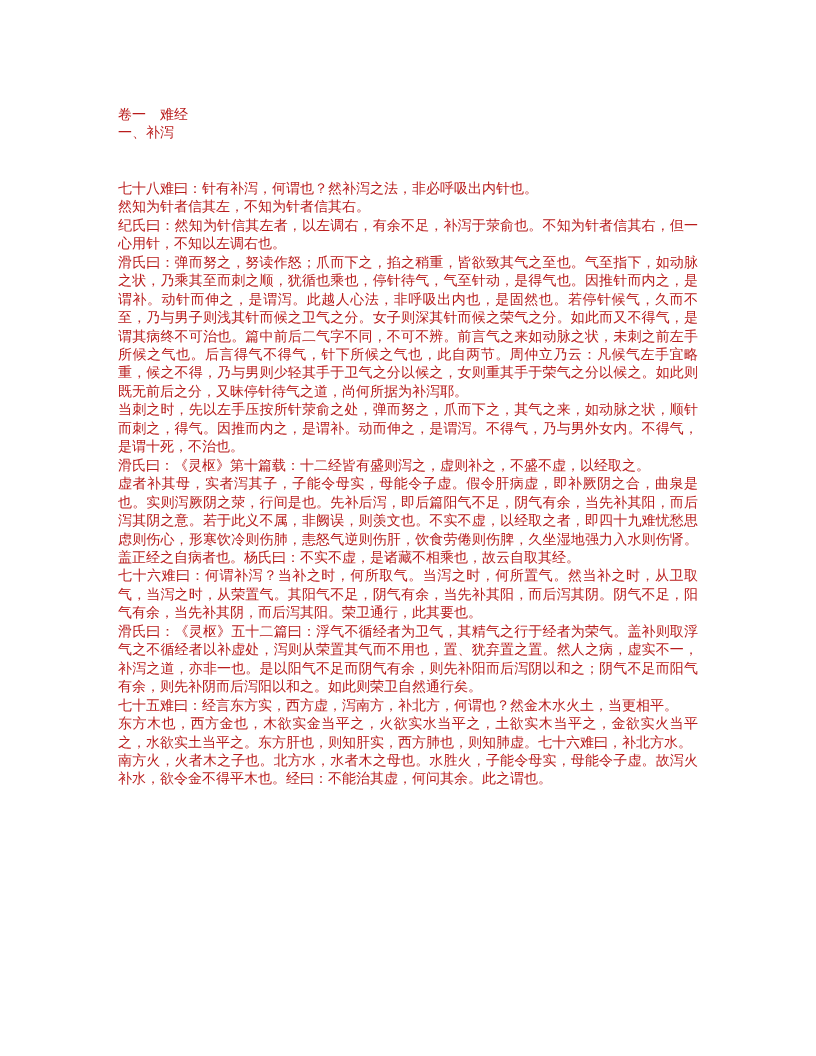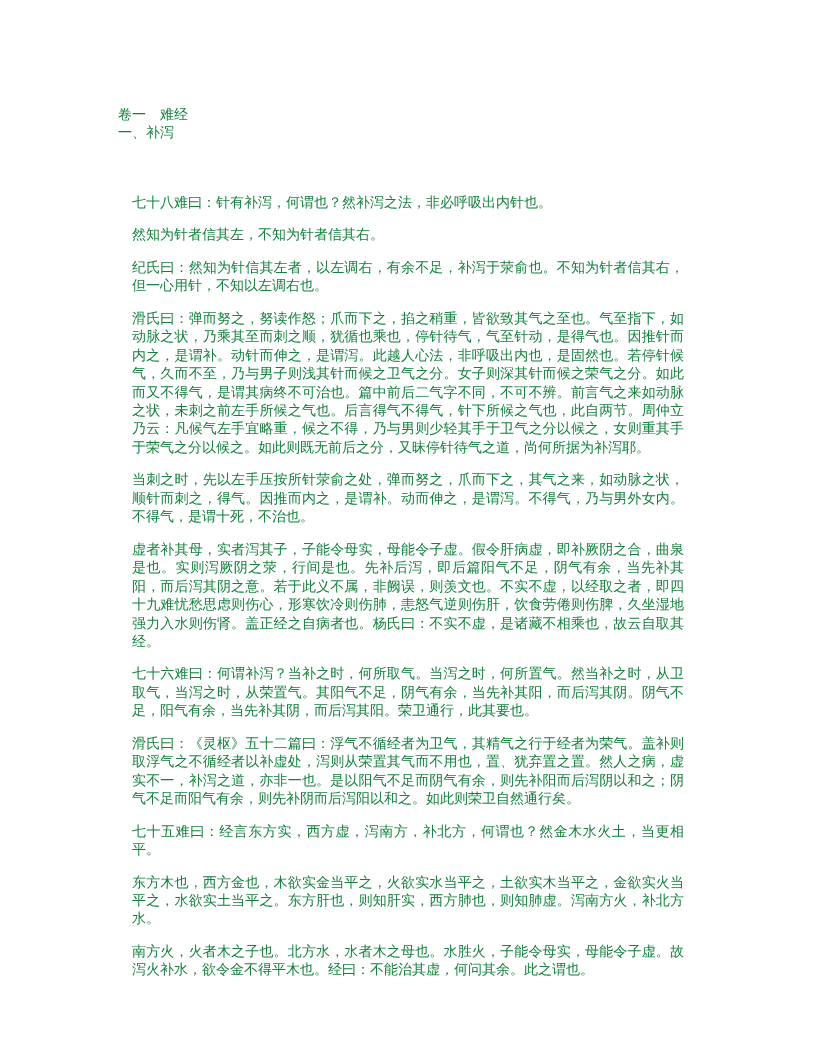--- a/index.html
+++ b/index.html
@@ -21,31 +21,31 @@
     background: #ffffff;
   }
   .content {
     position: absolute;
     left: 118px;
     top: 106px;
     width: 580px;
     font-family: "Liberation Serif", "DejaVu Serif", serif;
     font-size: 14px;
     line-height: 18.45px;
-    color: #15803d;
+    color: #b91c1c;
   }
   .line {
     margin: 0;
     white-space: pre-wrap;
   }
   .spacer {
     height: 37px;
   }
   .para {
-    margin: 14px;
+    margin: 0;
     text-align: justify;
     text-justify: inter-ideograph;
     word-break: break-all;
   }
 </style>
 </head>
 <body>
 
 <div class="page">
   <div class="content">
@@ -59,28 +59,29 @@
 
         <p class="para">然知为针者信其左，不知为针者信其右。</p>
 
         <p class="para">纪氏曰：然知为针信其左者，以左调右，有余不足，补泻于荥俞也。不知为针者信其右，但一心用针，不知以左调右也。</p>
 
         <p class="para">滑氏曰：弹而努之，努读作怒；爪而下之，掐之稍重，皆欲致其气之至也。气至指下，如动脉之状，乃乘其至而刺之顺，犹循也乘也，停针待气，气至针动，是得气也。因推针而内之，是谓补。动针而伸之，是谓泻。此越人心法，非呼吸出内也，是固然也。若停针候气，久而不至，乃与男子则浅其针而候之卫气之分。女子则深其针而候之荣气之分。如此而又不得气，是谓其病终不可治也。篇中前后二气字不同，不可不辨。前言气之来如动脉之状，未刺之前左手所候之气也。后言得气不得气，针下所候之气也，此自两节。周仲立乃云：凡候气左手宜略重，候之不得，乃与男则少轻其手于卫气之分以候之，女则重其手于荣气之分以候之。如此则既无前后之分，又昧停针待气之道，尚何所据为补泻耶。</p>
 
         <p class="para">当刺之时，先以左手压按所针荥俞之处，弹而努之，爪而下之，其气之来，如动脉之状，顺针而刺之，得气。因推而内之，是谓补。动而伸之，是谓泻。不得气，乃与男外女内。不得气，是谓十死，不治也。</p>
 
 
+        <p class="para">滑氏曰：《灵枢》第十篇载：十二经皆有盛则泻之，虚则补之，不盛不虚，以经取之。</p>
 
         <p class="para">虚者补其母，实者泻其子，子能令母实，母能令子虚。假令肝病虚，即补厥阴之合，曲泉是也。实则泻厥阴之荥，行间是也。先补后泻，即后篇阳气不足，阴气有余，当先补其阳，而后泻其阴之意。若于此义不属，非阙误，则羡文也。不实不虚，以经取之者，即四十九难忧愁思虑则伤心，形寒饮冷则伤肺，恚怒气逆则伤肝，饮食劳倦则伤脾，久坐湿地强力入水则伤肾。盖正经之自病者也。杨氏曰：不实不虚，是诸藏不相乘也，故云自取其经。</p>
 
         <p class="para">七十六难曰：何谓补泻？当补之时，何所取气。当泻之时，何所置气。然当补之时，从卫取气，当泻之时，从荣置气。其阳气不足，阴气有余，当先补其阳，而后泻其阴。阴气不足，阳气有余，当先补其阴，而后泻其阳。荣卫通行，此其要也。</p>
 
         <p class="para">滑氏曰：《灵枢》五十二篇曰：浮气不循经者为卫气，其精气之行于经者为荣气。盖补则取浮气之不循经者以补虚处，泻则从荣置其气而不用也，置、犹弃置之置。然人之病，虚实不一，补泻之道，亦非一也。是以阳气不足而阴气有余，则先补阳而后泻阴以和之；阴气不足而阳气有余，则先补阴而后泻阳以和之。如此则荣卫自然通行矣。</p>
 
         <p class="para">七十五难曰：经言东方实，西方虚，泻南方，补北方，何谓也？然金木水火土，当更相平。</p>
 
-        <p class="para">东方木也，西方金也，木欲实金当平之，火欲实水当平之，土欲实木当平之，金欲实火当平之，水欲实土当平之。东方肝也，则知肝实，西方肺也，则知肺虚。泻南方火，补北方水。</p>
+        <p class="para">东方木也，西方金也，木欲实金当平之，火欲实水当平之，土欲实木当平之，金欲实火当平之，水欲实土当平之。东方肝也，则知肝实，西方肺也，则知肺虚。七十六难曰，补北方水。</p>
 
         <p class="para">南方火，火者木之子也。北方水，水者木之母也。水胜火，子能令母实，母能令子虚。故泻火补水，欲令金不得平木也。经曰：不能治其虚，何问其余。此之谓也。</p>
 
       </div>
   </div>
 </div>
 
 </body></html>

